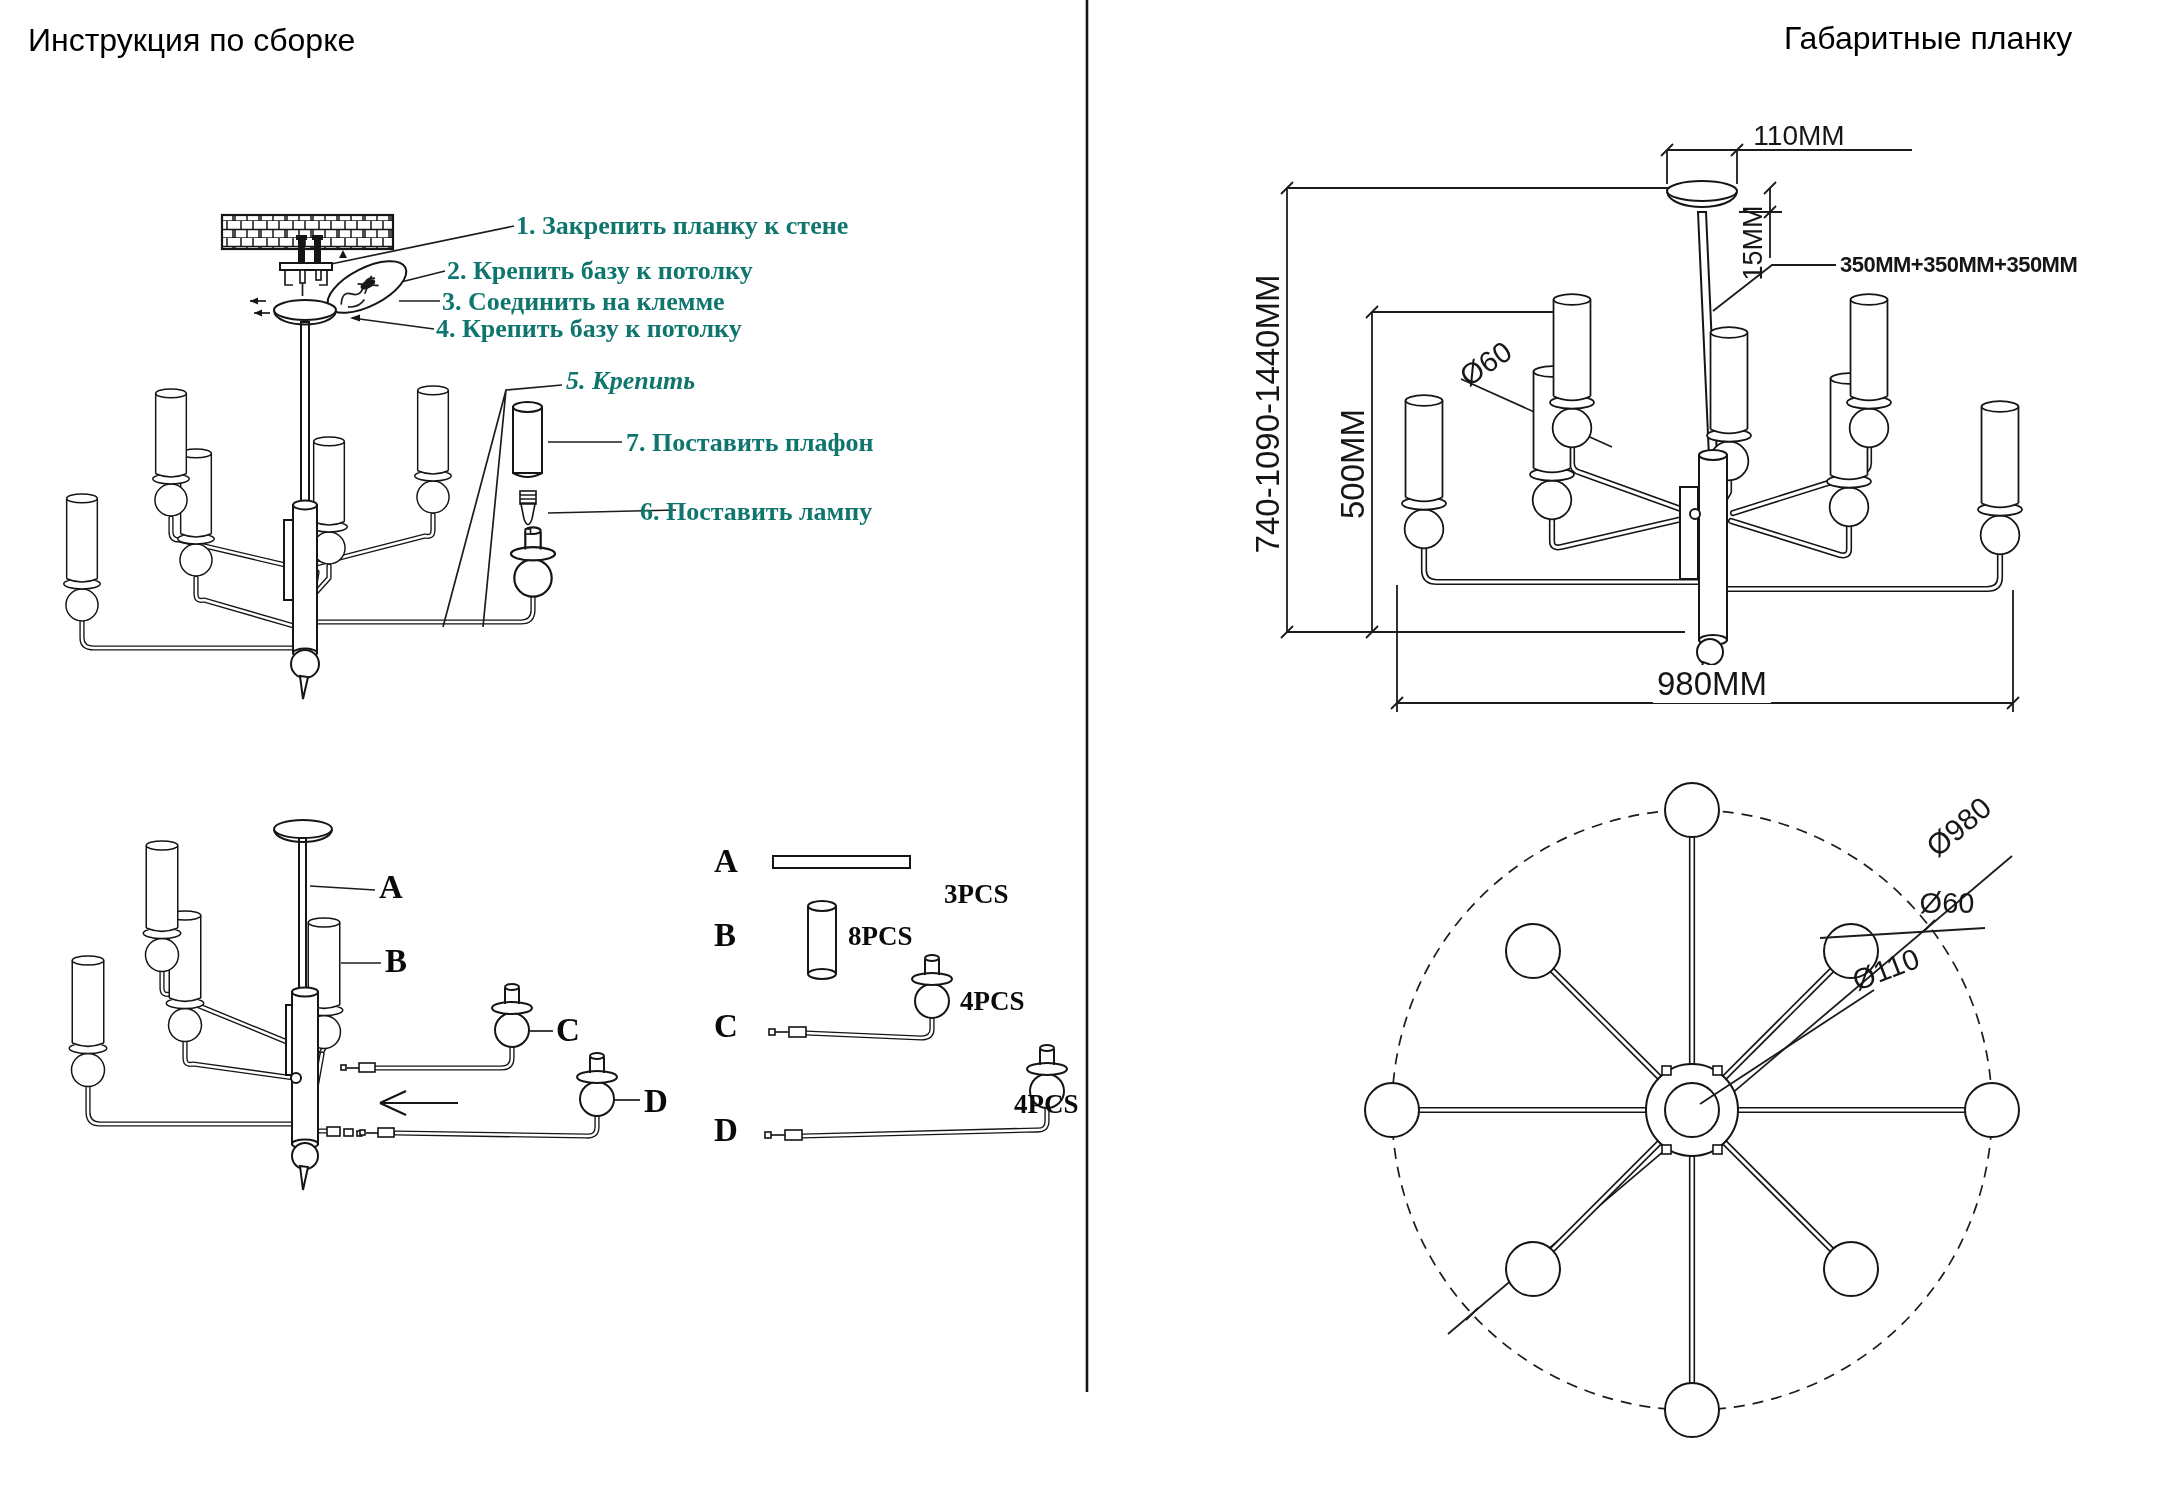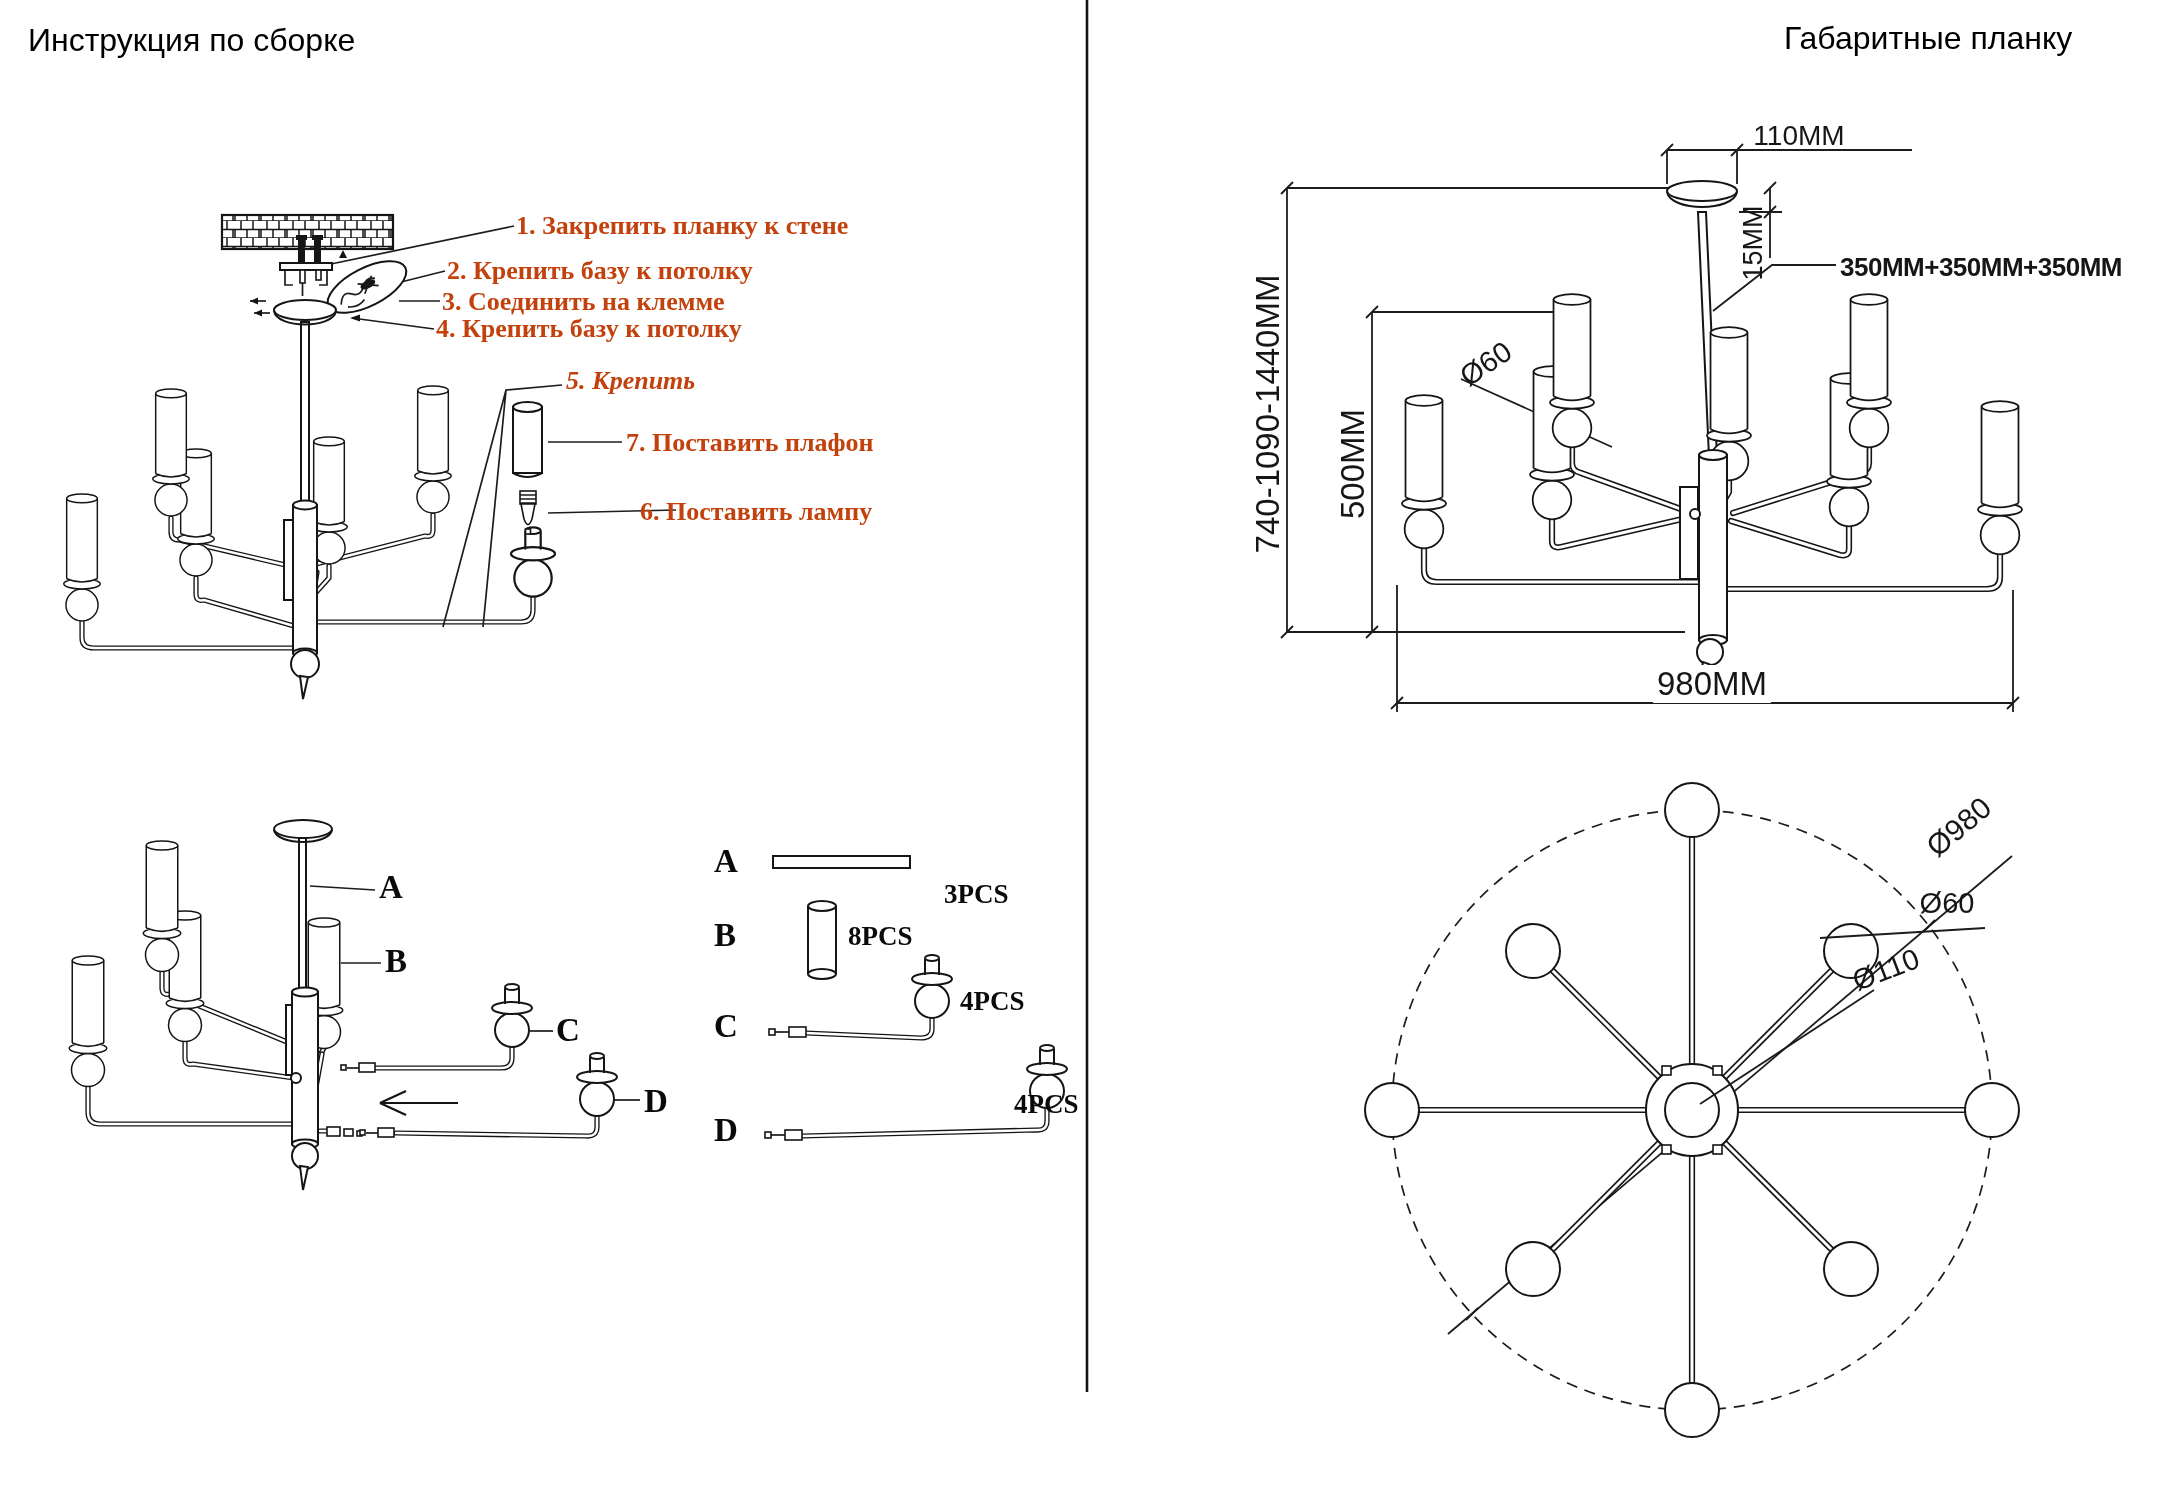--- a/index.html
+++ b/index.html
@@ -12,21 +12,21 @@
   .thin{ stroke:#1c1c1c; stroke-width:1.7; fill:none; }
   .dim { stroke:#1c1c1c; stroke-width:1.8; fill:none; }
   .to  { stroke:#151515; stroke-width:6.2; fill:none; stroke-linejoin:round; stroke-linecap:round; }
   .ti  { stroke:#fff;    stroke-width:3;   fill:none; stroke-linejoin:round; stroke-linecap:round; }
   .to2 { stroke:#151515; stroke-width:5.2; fill:none; stroke-linejoin:round; stroke-linecap:round; }
   .ti2 { stroke:#fff;    stroke-width:2.5; fill:none; stroke-linejoin:round; stroke-linecap:round; }
   .blk { fill:#151515; stroke:none; }
   .dsh { stroke-dasharray:11 8; }
   .lbl { position:absolute; white-space:nowrap; }
   .sans  { font-family:"Liberation Sans", sans-serif; }
-  .step  { font-family:"Liberation Serif", serif; font-weight:700; font-size:26px; color:#c2410c; }
+  .step  { font-family:"Liberation Serif", serif; font-weight:700; font-size:26px; color:#0f766e; }
   .plbl  { font-family:"Liberation Serif", serif; font-weight:700; font-size:33px; color:#0a0a0a; }
   .qty   { font-family:"Liberation Serif", serif; font-weight:700; font-size:27px; color:#0a0a0a; }
   .title { font-size:32px; color:#000; }
   .dimlb { font-family:"Liberation Sans", sans-serif; color:#161616; }
 </style>
 </head>
 <body>
 
 <div class="page">
 
@@ -356,21 +356,21 @@
 <span class="lbl qty" style="left:944px; top:845px;margin-top:34px;">3PCS</span>
 <span class="lbl plbl" style="left:714px; top:917px;">B</span>
 <span class="lbl qty" style="left:848px; top:921px;">8PCS</span>
 <span class="lbl plbl" style="left:714px; top:1008px;">C</span>
 <span class="lbl qty" style="left:960px; top:986px;">4PCS</span>
 <span class="lbl plbl" style="left:714px; top:1112px;">D</span>
 <span class="lbl qty" style="left:1014px; top:1089px;">4PCS</span>
 
 <span class="lbl dimlb" style="left:1789px; top:136px; font-size:28px; transform:translate(-50%,-50%);margin-left:10px;">110MM</span>
 <span class="lbl dimlb" style="left:1753px; top:243px; font-size:27px; transform:translate(-50%,-50%) rotate(-90deg);">15MM</span>
-<span class="lbl dimlb" style="left:1840px; top:252px; font-size:26px; font-weight:700; letter-spacing:-0.5px;">350MM+350MM+350MM</span>
+<span class="lbl dimlb" style="left:1840px; top:252px; font-size:22px; font-weight:700; letter-spacing:-0.5px;">350MM+350MM+350MM</span>
 <span class="lbl dimlb" style="left:1268px; top:414px; font-size:33px; transform:translate(-50%,-50%) rotate(-90deg);">740-1090-1440MM</span>
 <span class="lbl dimlb" style="left:1353px; top:464px; font-size:33px; transform:translate(-50%,-50%) rotate(-90deg);">500MM</span>
 <span class="lbl dimlb" style="left:1486px; top:364px; font-size:29px; transform:translate(-50%,-50%) rotate(-34deg);">Ø60</span>
 <span class="lbl dimlb" style="left:1712px; top:684px; font-size:33px; transform:translate(-50%,-50%); background:#fff; padding:0 4px;">980MM</span>
 <span class="lbl dimlb" style="left:1959px; top:827px; font-size:30px; transform:translate(-50%,-50%) rotate(-40deg);">Ø980</span>
 <span class="lbl dimlb" style="left:1947px; top:903px; font-size:29px; transform:translate(-50%,-50%);">Ø60</span>
 <span class="lbl dimlb" style="left:1886px; top:970px; font-size:29px; transform:translate(-50%,-50%) rotate(-21deg);">Ø110</span>
 
 </div>
 

